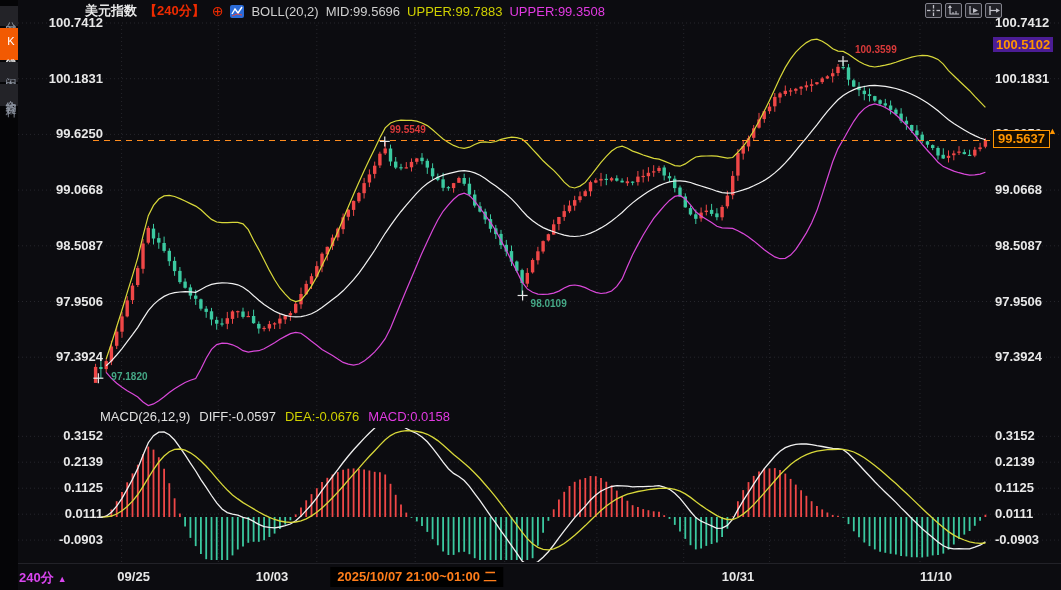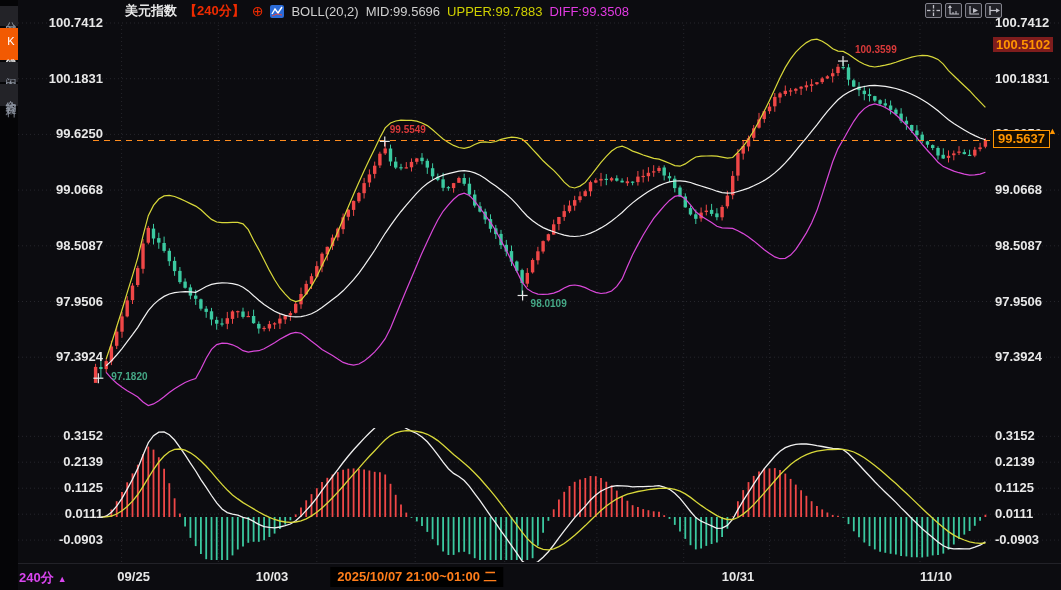--- a/index.html
+++ b/index.html
@@ -9,36 +9,36 @@
   .sidebar{width:18px;height:590px;background:#050507;flex:0 0 18px;display:flex;flex-direction:column;
     padding-top:6px;gap:2px;z-index:30;}
   .vtab{writing-mode:vertical-rl;text-orientation:upright;letter-spacing:2px;font-size:11px;
     color:#8f96a3;background:#232328;padding:7px 0;text-align:center;width:18px;cursor:pointer;}
   .vtab.active{background:#f25a02;color:#ffffff;}
   
   .main{position:relative;flex:1;height:590px;}
   #chart-svg{position:absolute;left:0;top:0;}
   
   .header{position:absolute;left:67px;top:0;height:22px;display:flex;align-items:center;gap:7px;
-    font-size:13px;z-index:20;white-space:nowrap;margin-left:40px;}
+    font-size:13px;z-index:20;white-space:nowrap;}
   .sym{color:#e8e8e8;font-weight:700;}
   .intv{color:#ee2b00;font-weight:700;}
   .addi{color:#ee2b00;font-size:14px;line-height:14px;cursor:pointer;}
   .kicon{width:14px;height:13px;display:inline-block;cursor:pointer;}
   .hlab{color:#cfcfcf;}
   .hup{color:#cfd000;}
   .hlo{color:#e23ae2;}
   .tools{position:absolute;left:907px;top:3px;display:flex;gap:3px;z-index:25;}
   .tbtn{width:17px;height:15px;background:#202026;border:1px solid #82828c;border-radius:2px;
     display:flex;align-items:center;justify-content:center;cursor:pointer;padding:0;}
   
   .tick{position:absolute;font-size:13px;font-weight:700;color:#e8e8e8;z-index:15;line-height:16px;}
   .ltick{width:85px;text-align:right;left:0;}
   .rtick{left:977px;text-align:left;}
-  .sess{position:absolute;left:975px;top:37px;color:#ff9500;background:#7f1d1d;padding:0 3px;
+  .sess{position:absolute;left:975px;top:37px;color:#ff9500;background:#4c1d95;padding:0 3px;
     font-size:13px;font-weight:700;z-index:16;}
   .lastbox{position:absolute;left:975px;top:130px;color:#ff9500;border:1px solid #ff9500;background:#140c02;
     padding:0 4px;font-size:13px;font-weight:700;z-index:16;line-height:16px;}
   .alert{position:absolute;left:1030px;top:126px;color:#ff9500;font-size:9px;z-index:16;cursor:pointer;}
   
   .ann{position:absolute;font-size:10px;font-weight:700;z-index:14;white-space:nowrap;}
   .ann.red{color:#d93a3a;}
   .ann.green{color:#45a886;}
   
   .macdhdr{position:absolute;left:82px;top:409px;font-size:13px;display:flex;gap:9px;z-index:20;white-space:nowrap;}
@@ -638,21 +638,21 @@
       <span class="kicon">
         <svg width="14" height="13">
             <rect x="0" y="0" width="14" height="13" rx="2" fill="#2b6bd7"></rect>
         <polyline points="2,9 5,4 8,8 12,2" fill="none" stroke="#ffffff" stroke-width="1.4"></polyline>
         <polyline points="2,11 7,9 12,10" fill="none" stroke="#e24444" stroke-width="1"></polyline>
           </svg>
       </span>
       <span class="hlab">BOLL(20,2)</span>
       <span class="hlab">MID:99.5696</span>
       <span class="hup">UPPER:99.7883</span>
-      <span class="hlo">DIFF:99.3508</span>
+      <span class="hlo">UPPER:99.3508</span>
     </div>
 
     <div class="tools">
       <button class="tbtn">
         <svg width="13" height="11">
             <g stroke="#c0c0c8" stroke-width="1.3">
         <line x1="6.5" y1="0" x2="6.5" y2="3.5"></line>
               <line x1="6.5" y1="7.5" x2="6.5" y2="11"></line>
         <line x1="0" y1="5.5" x2="3.5" y2="5.5"></line>
               <line x1="9.5" y1="5.5" x2="13" y2="5.5"></line>
@@ -718,20 +718,26 @@
 
     <div class="sess">100.5102</div>
     <div class="lastbox">99.5637</div>
     <span class="alert">▲</span>
 
     <div class="ann red" style="left: 837.01px; top: 44.0537px;">100.3599</div>
     <div class="ann red" style="left: 371.77px; top: 124.393px;">99.5549</div>
     <div class="ann green" style="left: 512.6px; top: 298.484px;">98.0109</div>
     <div class="ann green" style="left: 85.37px; top: 371.208px; margin-left: 8px;">97.1820</div>
 
+    <div class="macdhdr">
+      <span class="mlab">MACD(26,12,9)</span>
+      <span class="mlab">DIFF:-0.0597</span>
+      <span class="mdea">DEA:-0.0676</span>
+      <span class="mmacd">MACD:0.0158</span>
+    </div>
 
     <div class="bottombar">
       <span class="intv2">
         <span>240分</span><span class="tri">▲</span>
       </span>
       <div id="x-axis">
           <div class="xlab" style="left: 103.64px; margin-left: 12px;">09/25</div>
           <div class="xlab" style="left: 254px;">10/03</div>
           <div class="xlab" style="left: 578.885px; margin-top: 20px;">10/22</div>
           <div class="xlab" style="left: 720px;">10/31</div>

